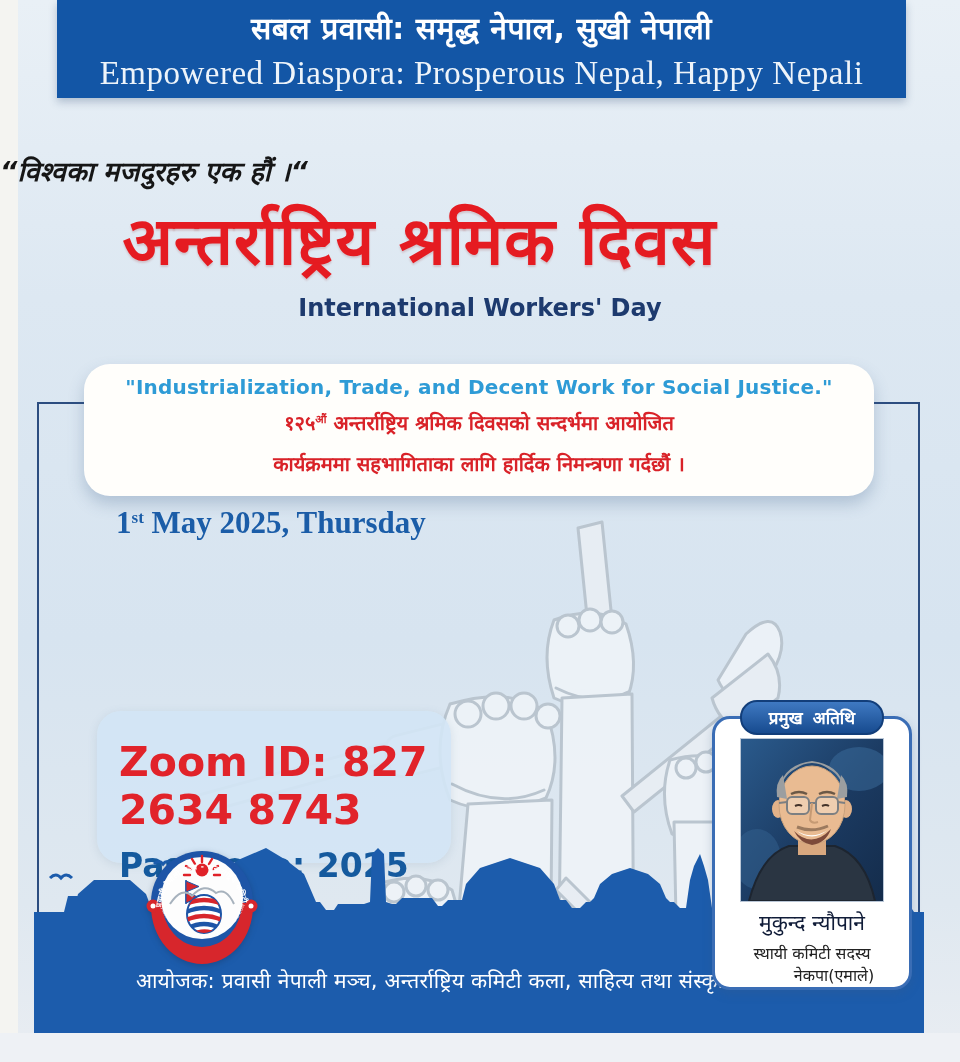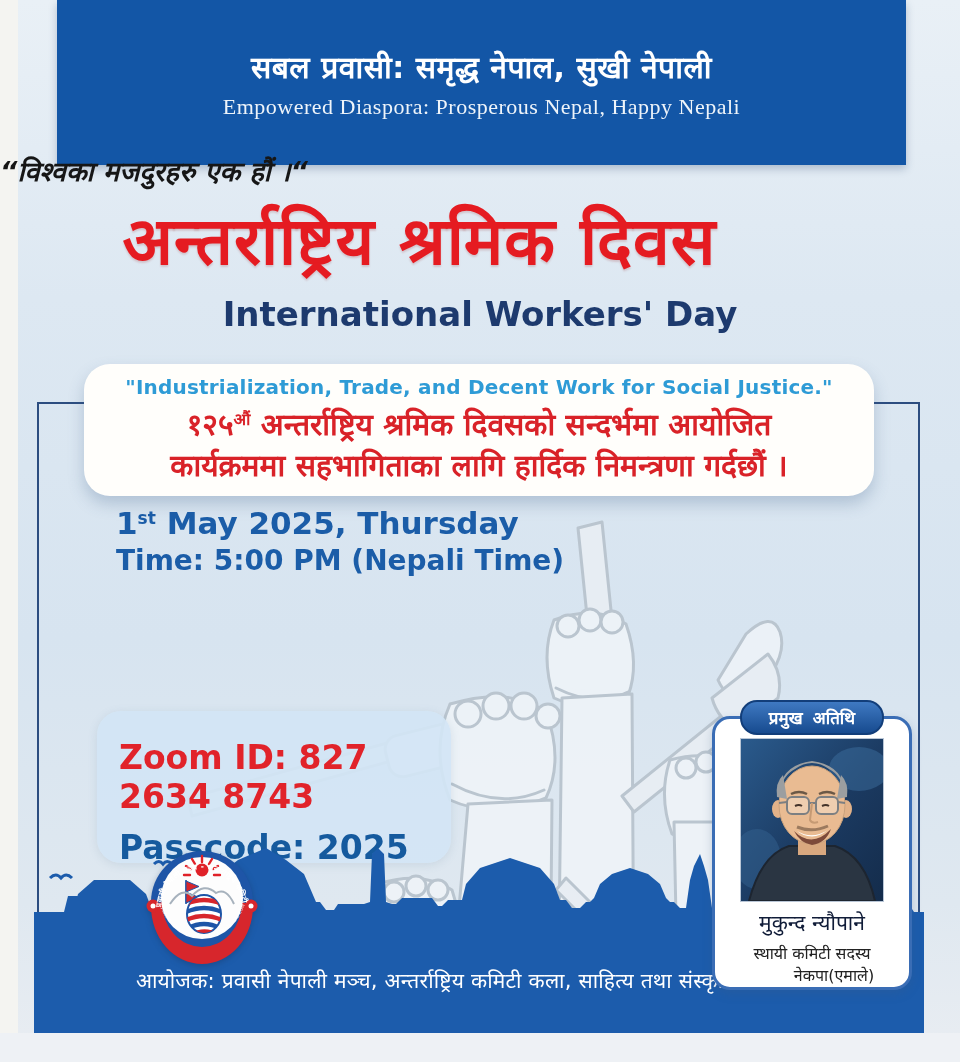--- a/index.html
+++ b/index.html
@@ -3,53 +3,53 @@
 <meta charset="utf-8">
 <style>
   html,body{margin:0;padding:0;}
   body{width:960px;height:1062px;background:#e7edf3;font-family:"DejaVu Sans",sans-serif;overflow:hidden;}
   #poster{position:relative;width:960px;height:1062px;overflow:hidden;
     background:linear-gradient(180deg,#e9f0f6 0%,#dde8f2 28%,#d7e4f0 60%,#dfe8f0 85%,#e9edf2 100%);}
   .left-strip{position:absolute;left:0;top:0;width:18px;height:1062px;background:#f4f4f1;z-index:0;}
   .bottom-strip{position:absolute;left:0;top:1033px;width:960px;height:29px;background:#eef1f5;z-index:0;}
 
   
-  .banner{position:absolute;left:57px;top:0;width:849px;height:165px;background:#1356a6;
+  .banner{position:absolute;left:57px;top:0;width:849px;height:98px;background:#1356a6;
     box-shadow:0 4px 8px rgba(40,70,110,.28);display:flex;flex-direction:column;align-items:center;
     justify-content:center;gap:7px;z-index:3;}
   .banner-np{color:#ffffff;font-size:30px;font-weight:bold;letter-spacing:.5px;}
-  .banner-en{color:#eef4fa;font-size:22px;font-family:"Liberation Serif",serif;letter-spacing:.5px;}
+  .banner-en{color:#eef4fa;font-size:33px;font-family:"Liberation Serif",serif;letter-spacing:.5px;}
 
   .quote{position:absolute;left:0;top:152px;width:960px;font-size:27px;
     font-style:italic;font-weight:600;color:#161616;z-index:3;}
 
   .title-np{position:absolute;left:0;top:186px;width:839px;text-align:center;font-size:66px;
     line-height:112px;font-weight:800;color:#e51b21;letter-spacing:1px;z-index:3;
     text-shadow:0 2px 2px rgba(150,30,30,.18);}
-  .title-en{position:absolute;left:0;top:294px;width:960px;text-align:center;font-size:34px;
+  .title-en{position:absolute;left:0;top:294px;width:960px;text-align:center;font-size:24px;
     font-weight:600;color:#1d3a6e;z-index:3;}
 
   .outline-box{position:absolute;left:37px;top:402px;width:879px;height:558px;
     border:2px solid #2c4d80;z-index:2;}
 
   .white-box{position:absolute;left:84px;top:364px;width:790px;height:132px;background:#fffefb;
     border-radius:26px;box-shadow:0 8px 16px rgba(70,100,140,.28);text-align:center;z-index:5;}
   .theme-line{margin-top:11px;font-size:20px;font-weight:bold;color:#2e9bd6;letter-spacing:.2px;}
-  .invite-line{font-size:30px;font-weight:bold;color:#d92228;line-height:41px;}
+  .invite-line{font-size:20px;font-weight:bold;color:#d92228;line-height:41px;}
   .sup{font-size:.55em;vertical-align:.6em;}
 
-  .date-block{position:absolute;left:116px;top:505px;color:#1b5da8;z-index:4;text-align:left;}
+  .date-block{position:absolute;left:116px;top:505px;color:#1b5da8;z-index:4;text-align:left;font-family:Liberation Serif, serif;}
   .date-line{font-size:31px;font-weight:bold;}
   .time-line{font-size:28px;font-weight:600;margin-top:3px;}
 
   .fists{position:absolute;left:150px;top:492px;width:640px;height:520px;z-index:1;}
 
   .zoom-panel{position:absolute;left:97px;top:711px;width:354px;height:152px;border-radius:24px;
     background:rgba(211,229,245,.92);z-index:3;box-shadow:0 2px 10px rgba(90,120,150,.15);}
-  .zoom-id{margin:27px 6px 12px 22px;font-size:33px;font-weight:800;color:#e1232a;}
+  .zoom-id{margin:27px 6px 12px 22px;font-size:41px;font-weight:800;color:#e1232a;}
   .passcode{margin-left:22px;font-size:33px;font-weight:800;color:#155a9e;}
 
   .guest-card{position:absolute;left:712px;top:716px;width:194px;height:268px;background:#ffffff;
     border:3px solid #3a6db5;border-radius:18px;text-align:center;z-index:6;
     box-shadow:0 4px 10px rgba(60,90,130,.25);}
   .guest-photo{display:block;margin:19px auto 6px auto;width:142px;height:162px;border:1px solid #b9c6d6;}
   .guest-name{font-size:21px;font-weight:400;color:#101c38;}
   .guest-role{font-size:16px;color:#222222;margin-top:6px;}
   .guest-party{font-size:16px;color:#222222;padding-left:44px;}
   .guest-pill{position:absolute;left:740px;top:700px;width:140px;height:31px;z-index:7;
@@ -140,21 +140,20 @@
   </svg>
 
   <div class="white-box">
     <div class="theme-line">"Industrialization, Trade, and Decent Work for Social Justice."</div>
     <div class="invite-line"><span>१२५</span><span class="sup">औं</span><span> अन्तर्राष्ट्रिय श्रमिक दिवसको सन्दर्भमा आयोजित</span></div>
     <div class="invite-line">कार्यक्रममा सहभागिताका लागि हार्दिक निमन्त्रणा गर्दछौं ।</div>
   </div>
 
   <div class="date-block">
     <div class="date-line"><span>1</span><span class="sup">st</span><span> May 2025, Thursday</span></div>
-    <div class="time-line">Time: 5:00 PM (Nepali Time)</div>
   </div>
 
   <div class="zoom-panel">
     <div class="zoom-id">Zoom ID: 827 2634 8743</div>
     <div class="passcode">Passcode: 2025</div>
   </div>
 
   <div class="guest-card">
     <svg class="guest-photo" viewBox="0 0 142 162">
       <defs>

